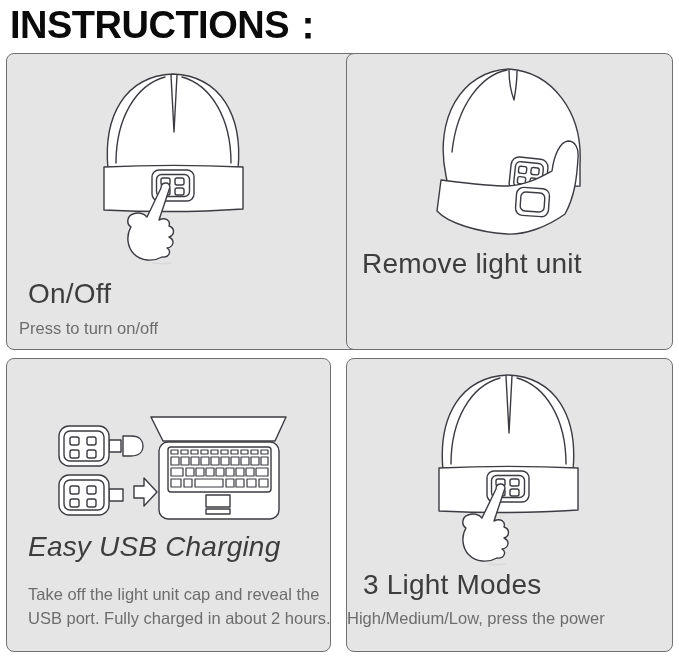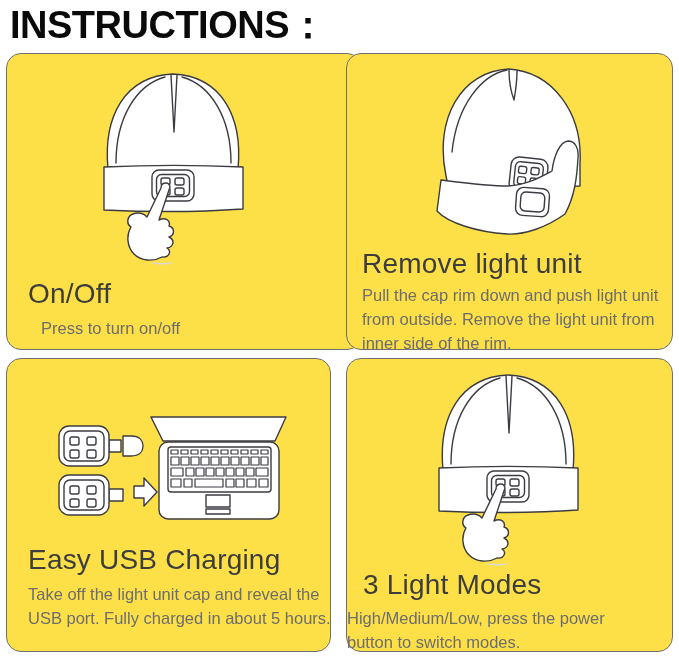--- a/index.html
+++ b/index.html
@@ -13,22 +13,22 @@
     background:var(--background);
     font-family:"Liberation Sans", sans-serif;
     padding-left:36px;
   }
   .title{
     position:absolute; left:10px; top:0px;
     font-size:38px; font-weight:bold; letter-spacing:-0.5px;
     color:var(--title-text); white-space:nowrap;
   }
   .panel{
-    position:absolute; background:#fde047;
-    border:1.5px solid var(--panel-border); border-radius:15px;
+    position:absolute; background:#e5e5e5;
+    border:1.5px solid var(--panel-border); border-radius:8px;
   }
   .p1{left:6px;  top:53px;  width:356px; height:297px;}
   .p2{left:346px;top:53px;  width:327px; height:297px;}
   .p3{left:6px;  top:358px; width:325px; height:294px;}
   .p4{left:346px;top:358px; width:327px; height:294px;}
   .illus{position:absolute; color:var(--line-art);}
   .heading{
     position:absolute; font-size:28px; font-weight:400; line-height:32px;
     color:var(--heading-text); white-space:nowrap; letter-spacing:0.2px;
   }
@@ -163,52 +163,46 @@
 
 <div class="page">
 
   <h1 class="title">INSTRUCTIONS：</h1>
 
   <section class="panel p1">
     <svg class="illus" style="left:94px; top:12px;" width="145" height="200" viewBox="0 0 145 200">
       <use href="#beanie-front"></use>
     </svg>
     <h2 class="heading" style="left:21px; top:224px;">On/Off</h2>
-    <p class="body-text" style="left:34px; top:262px;">
+    <p class="body-text" style="left:12px; top:262px;">
       <span>Press to turn on/off</span>
     </p>
   </section>
 
   <section class="panel p2">
     <svg class="illus" style="left:78px; top:10px;" width="195" height="180" viewBox="0 0 195 180">
       <use href="#beanie-side"></use>
     </svg>
     <h2 class="heading" style="left:15px; top:194px;">Remove light unit</h2>
-    <p class="body-text" style="left:15px; top:229px;">
-      <span>Pull the cap rim down and push light unit</span>
-      <span>from outside. Remove the light unit from</span>
-      <span>inner side of the rim.</span>
-    </p>
   </section>
 
   <section class="panel p3">
     <svg class="illus" style="left:30px; top:48px;" width="268" height="130" viewBox="0 0 268 130">
       <use href="#usb-charging"></use>
     </svg>
-    <h2 class="heading" style="left:21px; top:185px;">Easy USB Charging</h2>
+    <h2 class="heading" style="left:21px; top:172px;font-style:italic;">Easy USB Charging</h2>
     <p class="body-text" style="left:21px; top:223px;">
       <span>Take off the light unit cap and reveal the</span>
-      <span>USB port. Fully charged in about 5 hours.</span>
+      <span>USB port. Fully charged in about 2 hours.</span>
     </p>
   </section>
 
   <section class="panel p4">
     <svg class="illus" style="left:89px; top:8px;" width="145" height="200" viewBox="0 0 145 200">
       <use href="#beanie-front"></use>
     </svg>
     <h2 class="heading" style="left:16px; top:210px;text-align:right;">3 Light Modes</h2>
     <p class="body-text" style="left:0; top:247px;">
       <span>High/Medium/Low, press the power</span>
-      <span>button to switch modes.</span>
     </p>
   </section>
 
 </div>
 
 </body></html>

